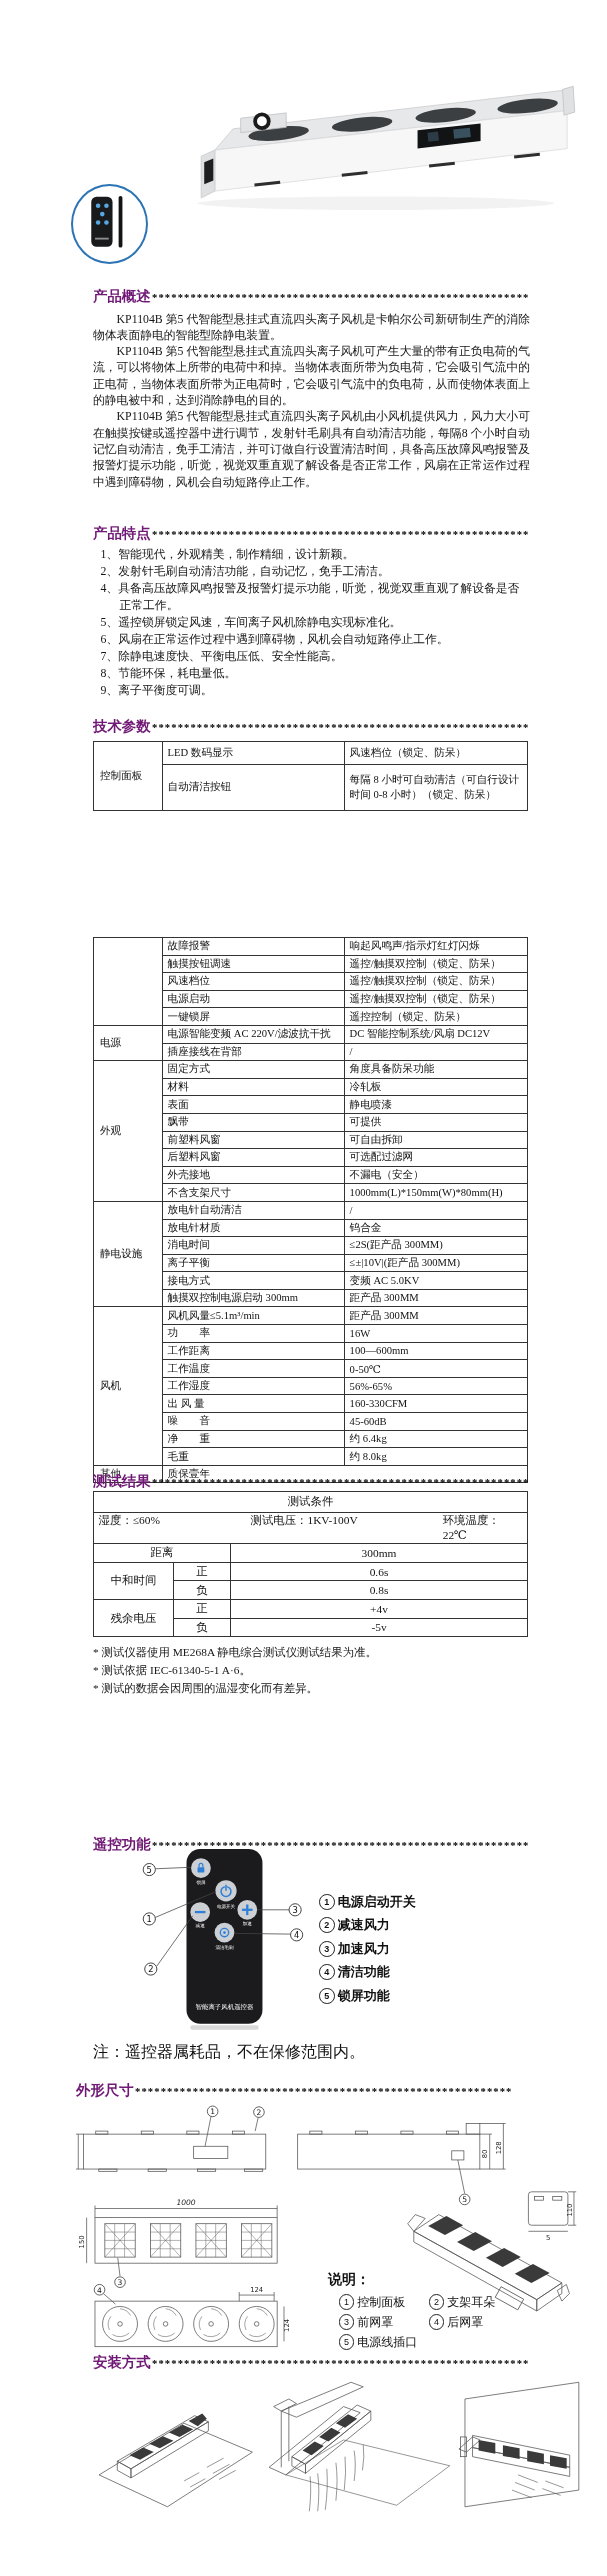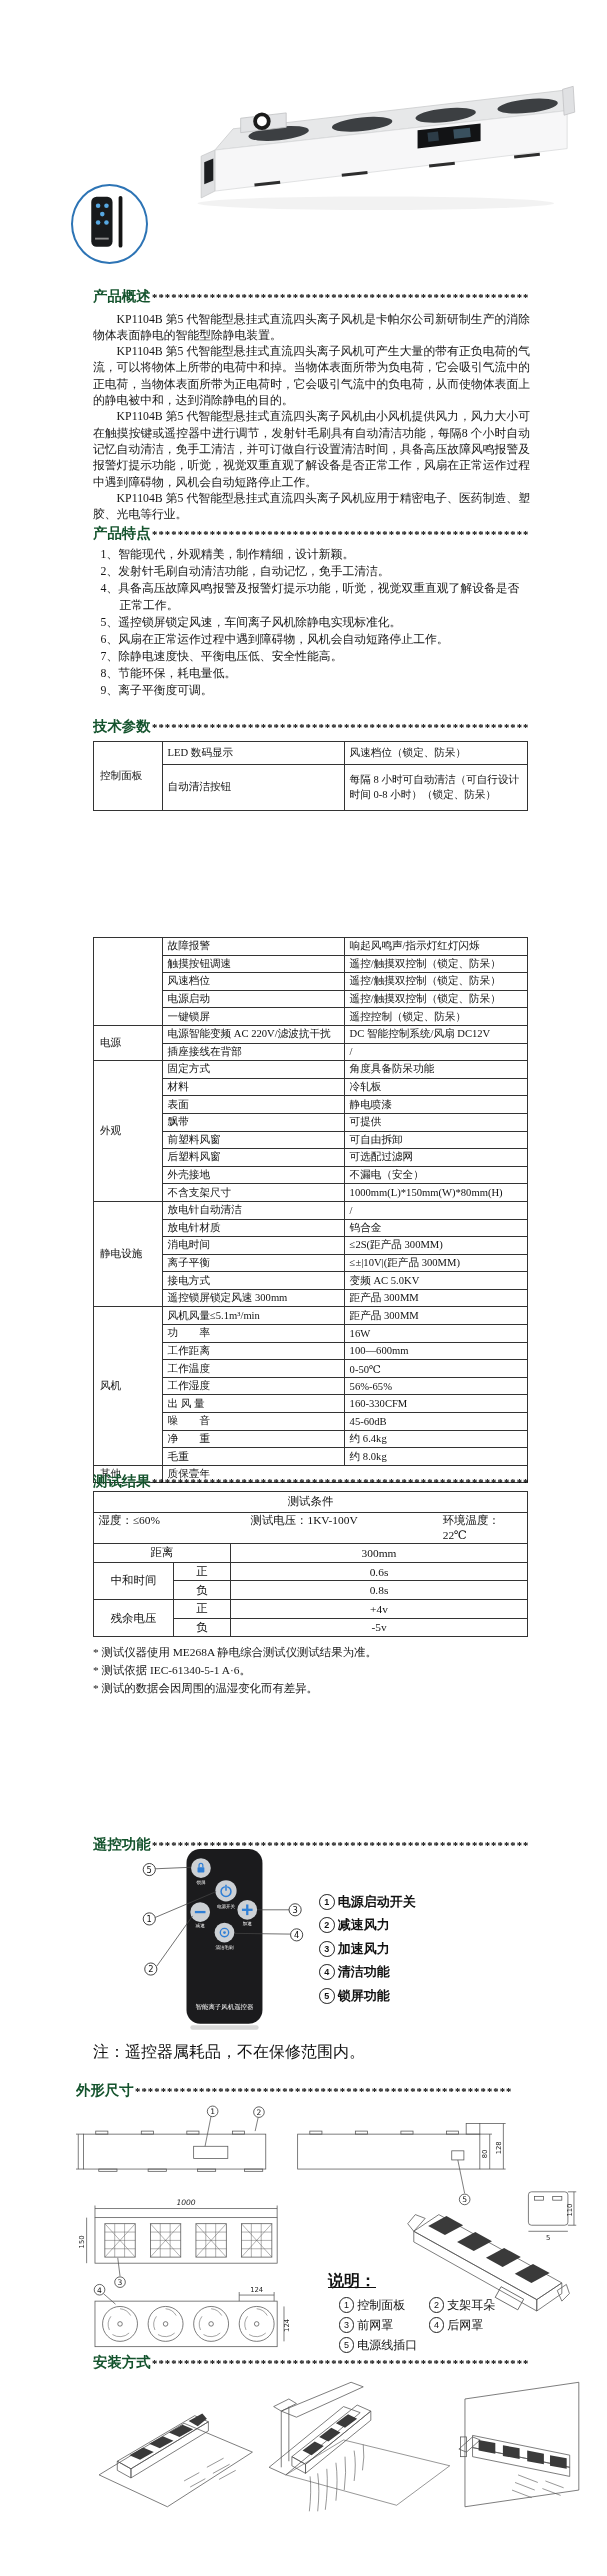--- a/index.html
+++ b/index.html
@@ -1,21 +1,21 @@
 <!DOCTYPE html>
 <html style="font-size:12px"><head>
 <meta charset="utf-8">
 <style>
   html,body{margin:0;padding:0;background:#ffffff;}
   .page{position:relative;width:608px;height:2576px;background:#fff;overflow:hidden;
         font-family:"Liberation Serif","DejaVu Serif",serif;color:#111;}
   .abs{position:absolute;}
   
   .sec-h{display:flex;align-items:baseline;width:437px;overflow:hidden;}
-  .sec-h .t{font-weight:bold;font-size:14.4px;white-space:nowrap;color:#14532d;text-align:center;}
+  .sec-h .t{font-weight:bold;font-size:14.4px;white-space:nowrap;color:#701a75;text-align:center;}
   .sec-h .stars{flex:1;font-size:10.6px;font-weight:bold;letter-spacing:1.1px;
                 white-space:nowrap;overflow:hidden;color:#000;margin-left:1.5px;}
   
   .para{font-size:11.8px;line-height:16.3px;text-align:justify;text-indent:2em;margin:0;color:#161616;}
   .feat{font-size:11.8px;line-height:17px;color:#161616;padding-left:1.6em;text-indent:-1.6em;margin:0;}
   
   table{border-collapse:collapse;table-layout:fixed;width:434px;}
   td{border:0.8px solid #333;font-size:10.6px;color:#111;padding:0.8px 4.6px;overflow:hidden;}
   .spec1 td{height:21px;}
   .spec1 td.wrap{white-space:normal;line-height:1.45;height:43px;}
@@ -28,21 +28,21 @@
   .cond-wrap span{display:inline-block;}
   .cond-wrap .c1{width:122px;}
   .cond-wrap .c2{width:163px;}
   .note-line{font-size:11.4px;line-height:18px;color:#161616;}
   
   .cnum{display:inline-flex;width:13.7px;height:13.7px;border:1.1px solid #222;border-radius:50%;
         align-items:center;justify-content:center;font-size:9px;margin-right:3px;
         font-family:"Liberation Sans",sans-serif;flex:none;}
   .rlegend-item{display:flex;align-items:center;font-size:13px;font-weight:bold;height:23.5px;color:#111;}
   .dlegend-item{display:flex;align-items:center;font-size:12px;height:20px;color:#111;}
-  .dlegend-title{font-size:16px;font-weight:bold;text-decoration:underline;}
+  .dlegend-title{font-size:14px;font-weight:bold;}
   svg text{font-family:"DejaVu Sans",sans-serif;}
   .rc-circle{width:73px;height:76px;border:2.3px solid #2d74b5;border-radius:50%;background:#fff;}
 </style>
 </head>
 <body>
 
 <div class="page">
 
   <svg class="abs" style="left:186px;top:42px;" width="391" height="179" viewBox="0 0 515 235">
     <ellipse cx="250" cy="212" rx="235" ry="9" fill="#000" opacity="0.05"></ellipse>
@@ -89,21 +89,20 @@
 
   <div class="abs" style="left:93px;top:287px;width:437px;">
     <div class="sec-h">
       <span class="t">产品概述</span>
       <span class="stars">**********************************************************************</span>
     </div>
     <div style="margin-top:4.6px;">
       <p class="para">KP1104B 第5 代智能型悬挂式直流四头离子风机是卡帕尔公司新研制生产的消除物体表面静电的智能型除静电装置。</p>
       <p class="para">KP1104B 第5 代智能型悬挂式直流四头离子风机可产生大量的带有正负电荷的气流，可以将物体上所带的电荷中和掉。当物体表面所带为负电荷，它会吸引气流中的正电荷，当物体表面所带为正电荷时，它会吸引气流中的负电荷，从而使物体表面上的静电被中和，达到消除静电的目的。</p>
       <p class="para">KP1104B 第5 代智能型悬挂式直流四头离子风机由小风机提供风力，风力大小可在触摸按键或遥控器中进行调节，发射针毛刷具有自动清洁功能，每隔8 个小时自动记忆自动清洁，免手工清洁，并可订做自行设置清洁时间，具备高压故障风鸣报警及报警灯提示功能，听觉，视觉双重直观了解设备是否正常工作，风扇在正常运作过程中遇到障碍物，风机会自动短路停止工作。</p>
-      <p class="para">KP1104B 第5 代智能型悬挂式直流四头离子风机应用于精密电子、医药制造、塑胶、光电等行业。</p>
     </div>
   </div>
 
   <div class="abs" style="left:93px;top:524px;width:437px;">
     <div class="sec-h">
       <span class="t">产品特点</span>
       <span class="stars">**********************************************************************</span>
     </div>
     <div style="margin-top:3px;padding-left:7.6px;">
       <p class="feat">1、智能现代，外观精美，制作精细，设计新颖。</p>
@@ -227,21 +226,21 @@
         </tr>
     <tr>
           <td>离子平衡</td>
           <td>≤±|10V|(距产品 300MM)</td>
         </tr>
     <tr>
           <td>接电方式</td>
           <td>变频 AC 5.0KV</td>
         </tr>
     <tr>
-          <td>遥控锁屏锁定风速 300mm</td>
+          <td>触摸双控制电源启动 300mm</td>
           <td>距产品 300MM</td>
         </tr>
     <tr>
       <td class="g" rowspan="9">风机</td>
       <td>风机风量≤5.1m³/min</td>
       <td>距产品 300MM</td>
     </tr>
     <tr>
           <td>功　　率</td>
           <td>16W</td>

